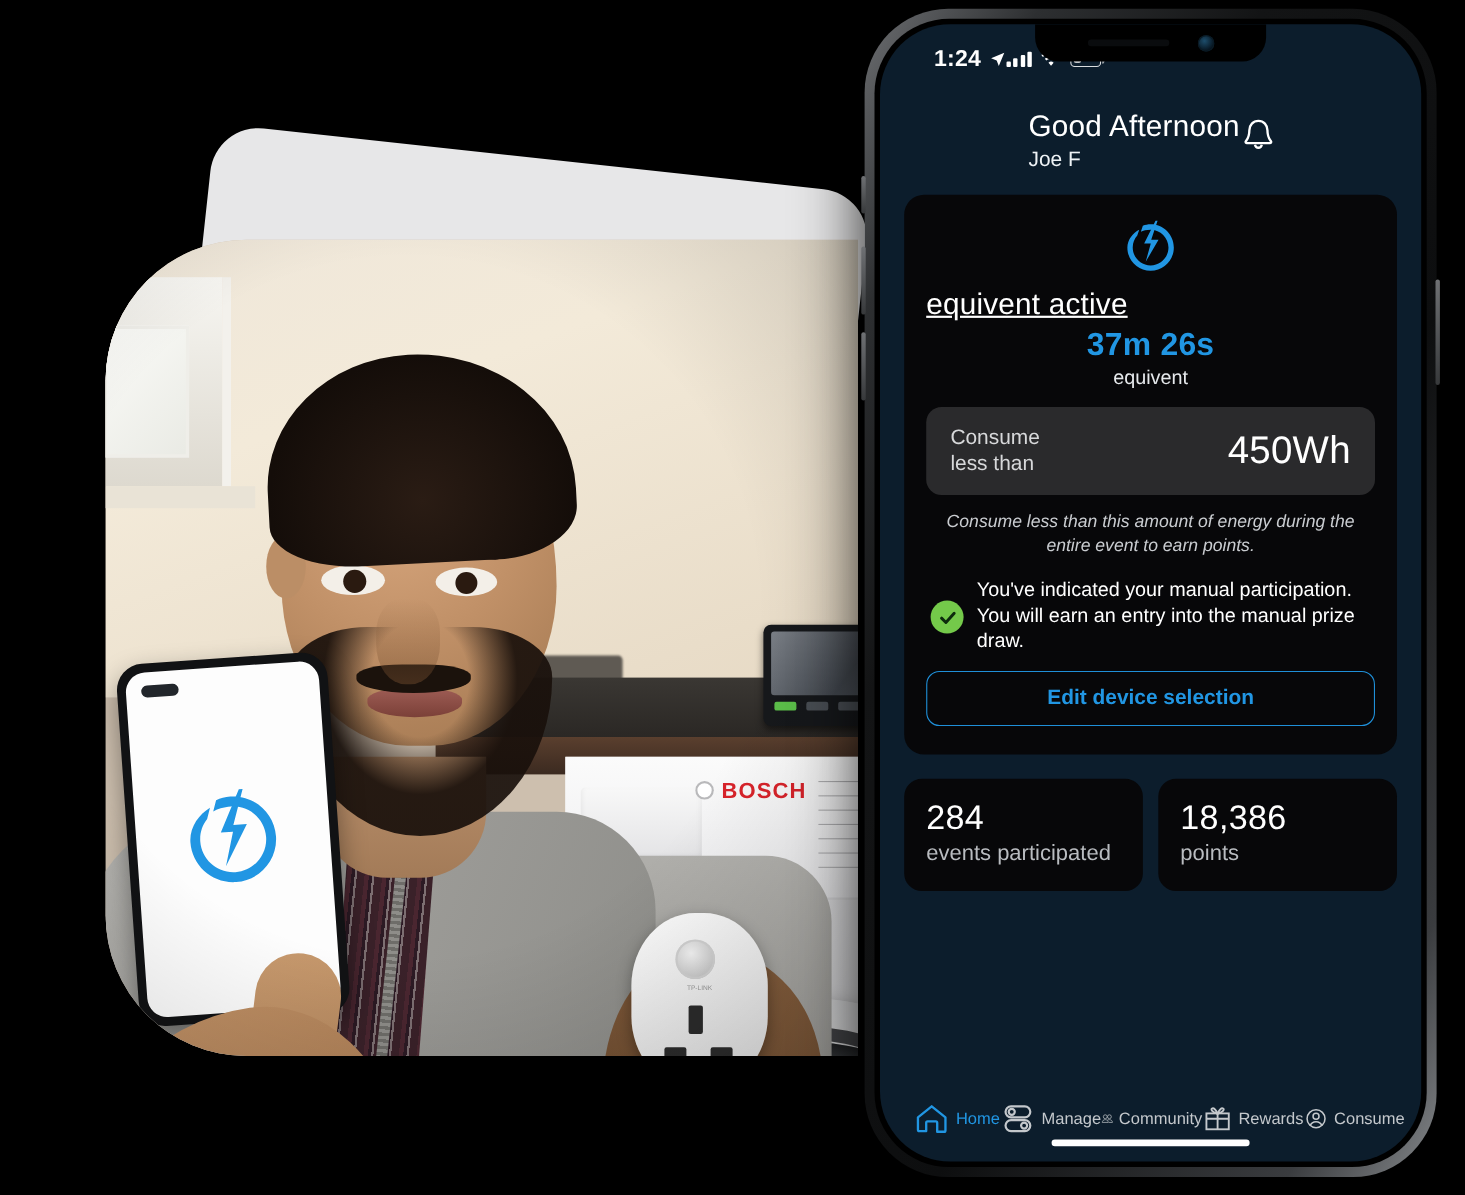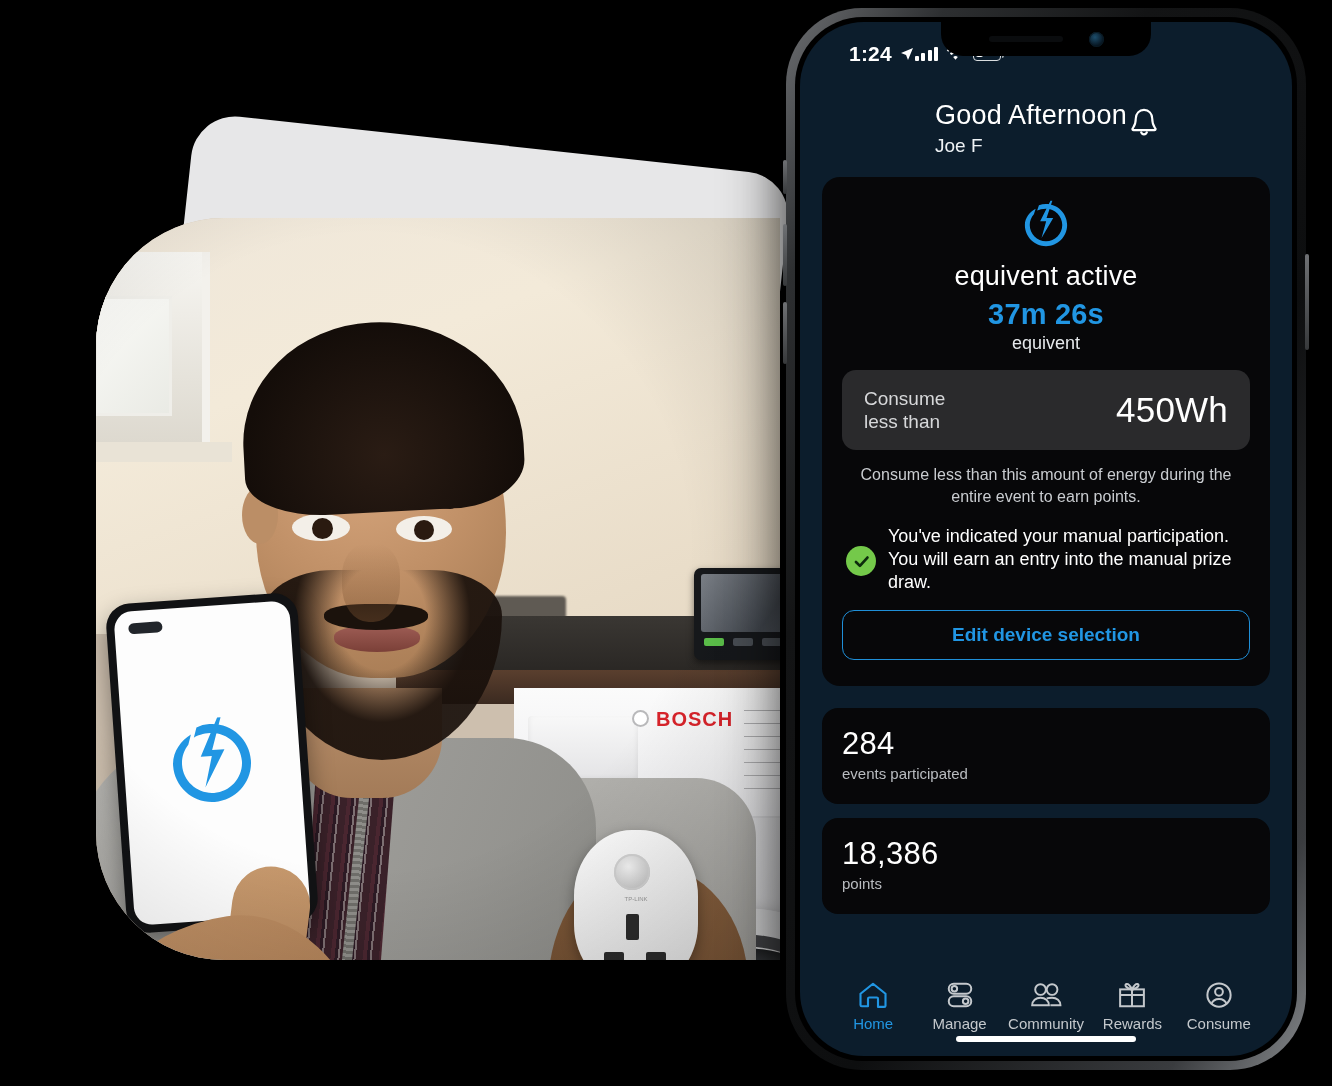--- a/index.html
+++ b/index.html
@@ -364,68 +364,68 @@
   .greet-title { color:#fff; font-size:27px; font-weight:400; letter-spacing:.2px; }
   .greet-sub { color:#eef2f5; font-size:19px; margin-top:4px; }
 
   .card {
     margin-top: 20px;
     background:#070709;
     border-radius: 18px;
     padding: 22px 20px 26px 20px;
   }
   .logo-wrap { display:flex; justify-content:center; }
-  .ev-title { text-align:center; color:#fff; font-size:27px; margin-top:10px; letter-spacing:.2px; }
+  .ev-title { text-align:left; color:#fff; font-size:27px; margin-top:10px; letter-spacing:.2px;text-decoration:underline; }
   .ev-time { text-align:center; color:#2196e3; font-size:29px; font-weight:600; margin-top:6px; letter-spacing:.2px; }
   .ev-rem { text-align:center; color:#e6e9ec; font-size:18px; margin-top:2px; }
 
   .pill {
     margin-top: 16px;
     background:#2a2a2c;
     border-radius: 14px;
     padding: 17px 22px;
     display:flex; align-items:center; justify-content:space-between;
   }
   .pill-label { color:#d7d8da; font-size:19px; line-height:1.22; }
   .pill-value { color:#fff; font-size:35px; font-weight:500; letter-spacing:.2px; }
 
-  .hint { text-align:center; color:#c9ccd0; font-size:16px; line-height:1.34; margin-top:14px; padding:0 6px; }
+  .hint { text-align:center; color:#c9ccd0; font-size:16px; line-height:1.34; margin-top:14px; padding:0 6px;font-style:italic; }
 
   .notice { display:flex; gap:12px; margin-top:18px; align-items:center; padding-left:4px;}
   .check {
     flex:0 0 auto; width:30px; height:30px; border-radius:50%;
     background:#74c94a; display:flex; align-items:center; justify-content:center;
     margin-top:3px;
   }
   .notice-text { color:#fff; font-size:18px; line-height:1.28; }
 
   .edit-btn {
     display:block; width:100%; margin-top:16px;
     border:1.6px solid #1f8fd8; border-radius:12px;
     background: transparent;
     color:#2196e3; font-size:19px; font-weight:bold;
     padding: 13px 0; text-align:center;
     font-family:"Liberation Sans", sans-serif;
     cursor:pointer;
   }
 
-  .stats { display:flex; gap:14px; margin-top:22px;flex-direction:column; }
+  .stats { display:flex; gap:14px; margin-top:22px; }
   .stat {
     flex:1; background:#070709; border-radius:16px; padding: 18px 20px 22px 20px;
   }
   .stat-num { color:#fff; font-size:31px; font-weight:400; letter-spacing:.3px; }
-  .stat-lbl { color:#b9bcc0; font-size:15px; margin-top:3px; }
+  .stat-lbl { color:#b9bcc0; font-size:20px; margin-top:3px; }
 
   .spacer { flex:1; }
 
   .tabbar {
     display:flex; align-items:flex-start; justify-content:space-between;
     padding: 0 8px 0 8px; margin-bottom: 24px;
   }
-  .tab { width: 92px; display:flex; flex-direction:column; align-items:center; gap:5px; cursor:pointer;text-align:right; }
+  .tab { width: 92px; display:flex; flex-direction:row; align-items:center; gap:5px; cursor:pointer;text-align:right; }
   .tab-lbl { font-size:15px; color:#c4c8cc; }
   .tab.active .tab-lbl { color:#2196e3; }
 
   .home-ind {
     position:absolute; left:50%; transform:translateX(-50%); bottom:14px;
     width:180px; height:6px; border-radius:3px; background:#fff;
   }
 </style>
 </head>
 <body>

